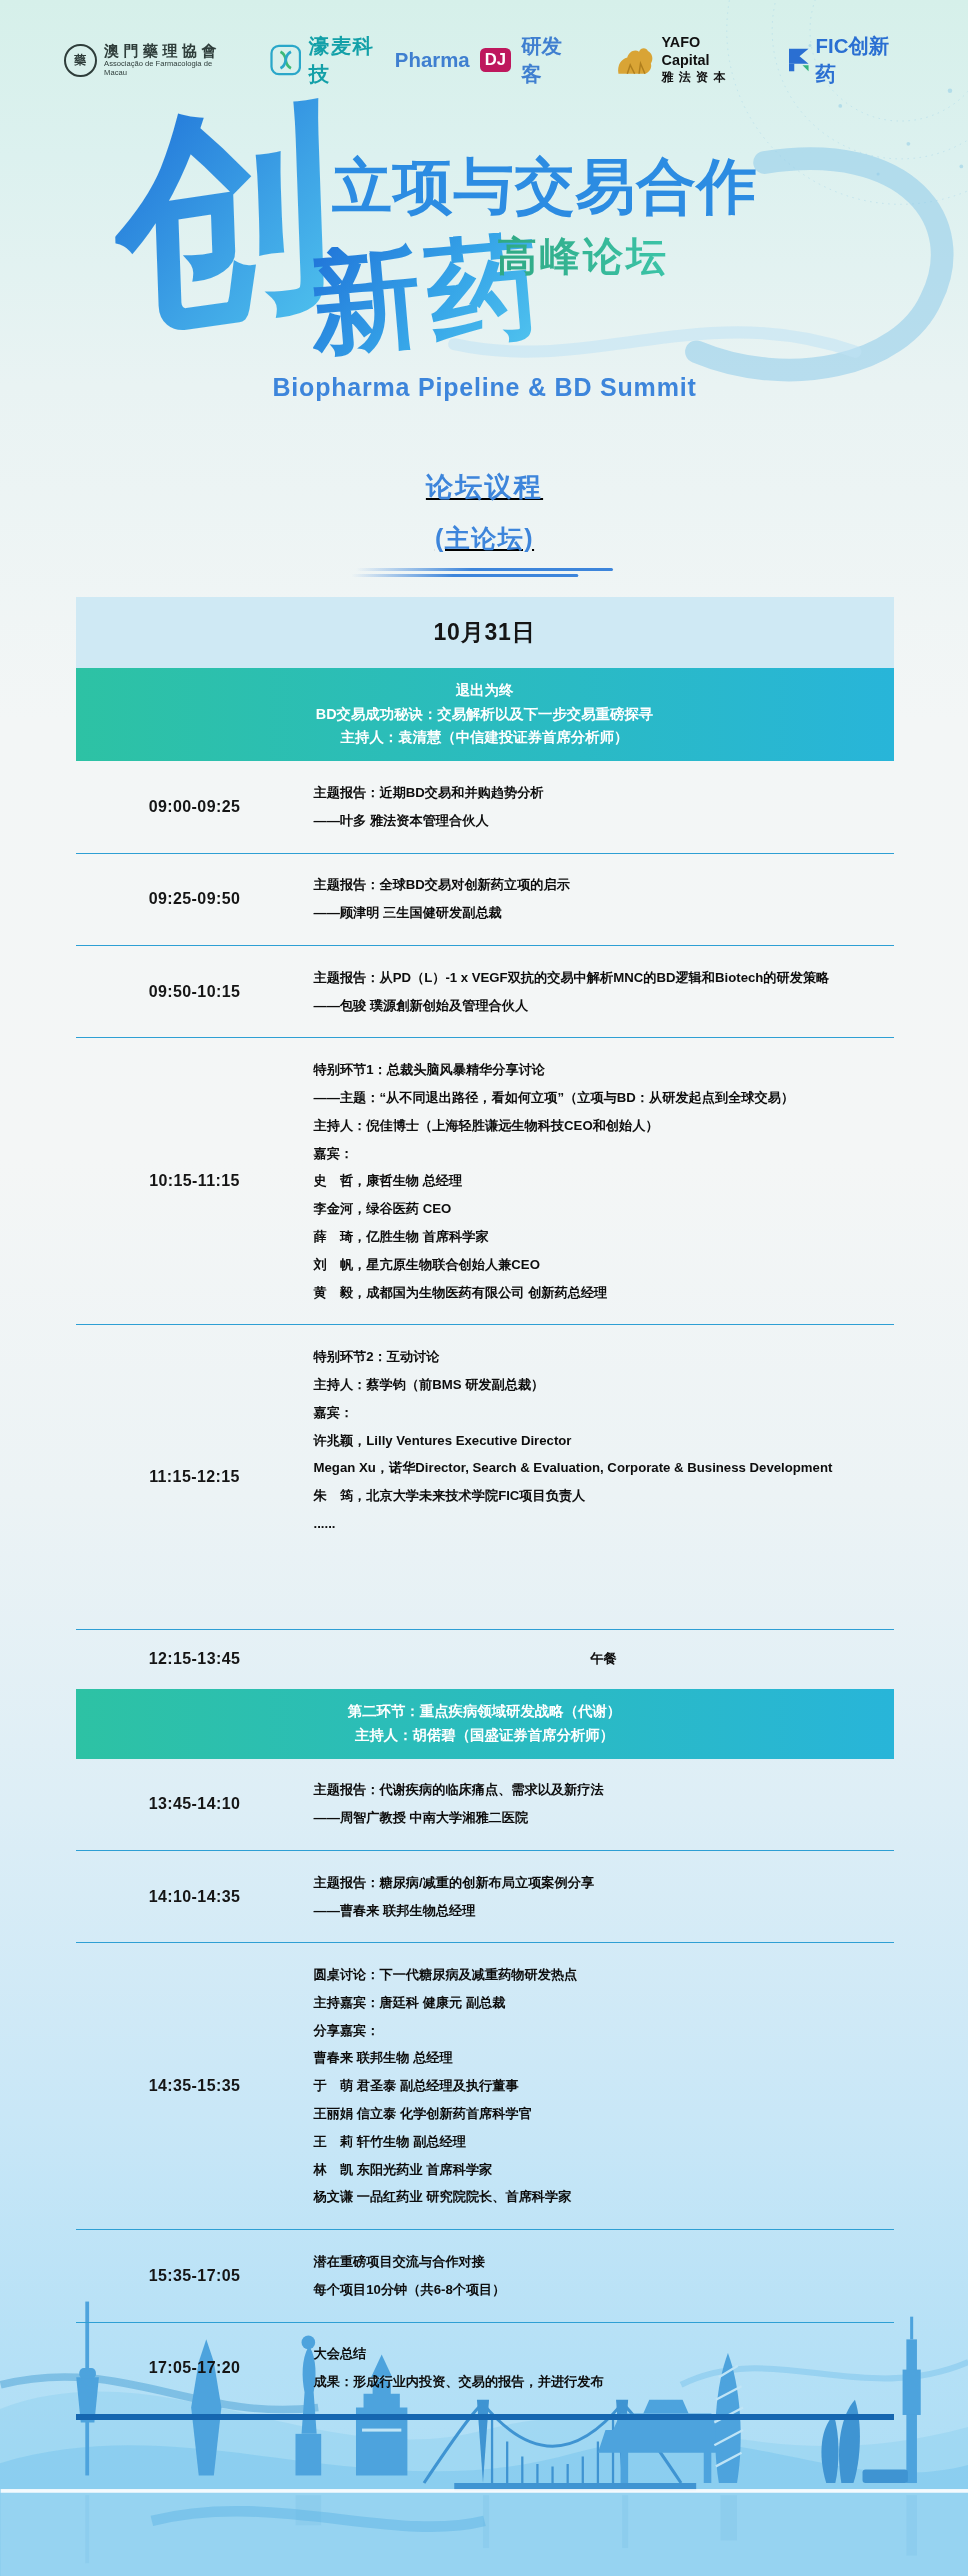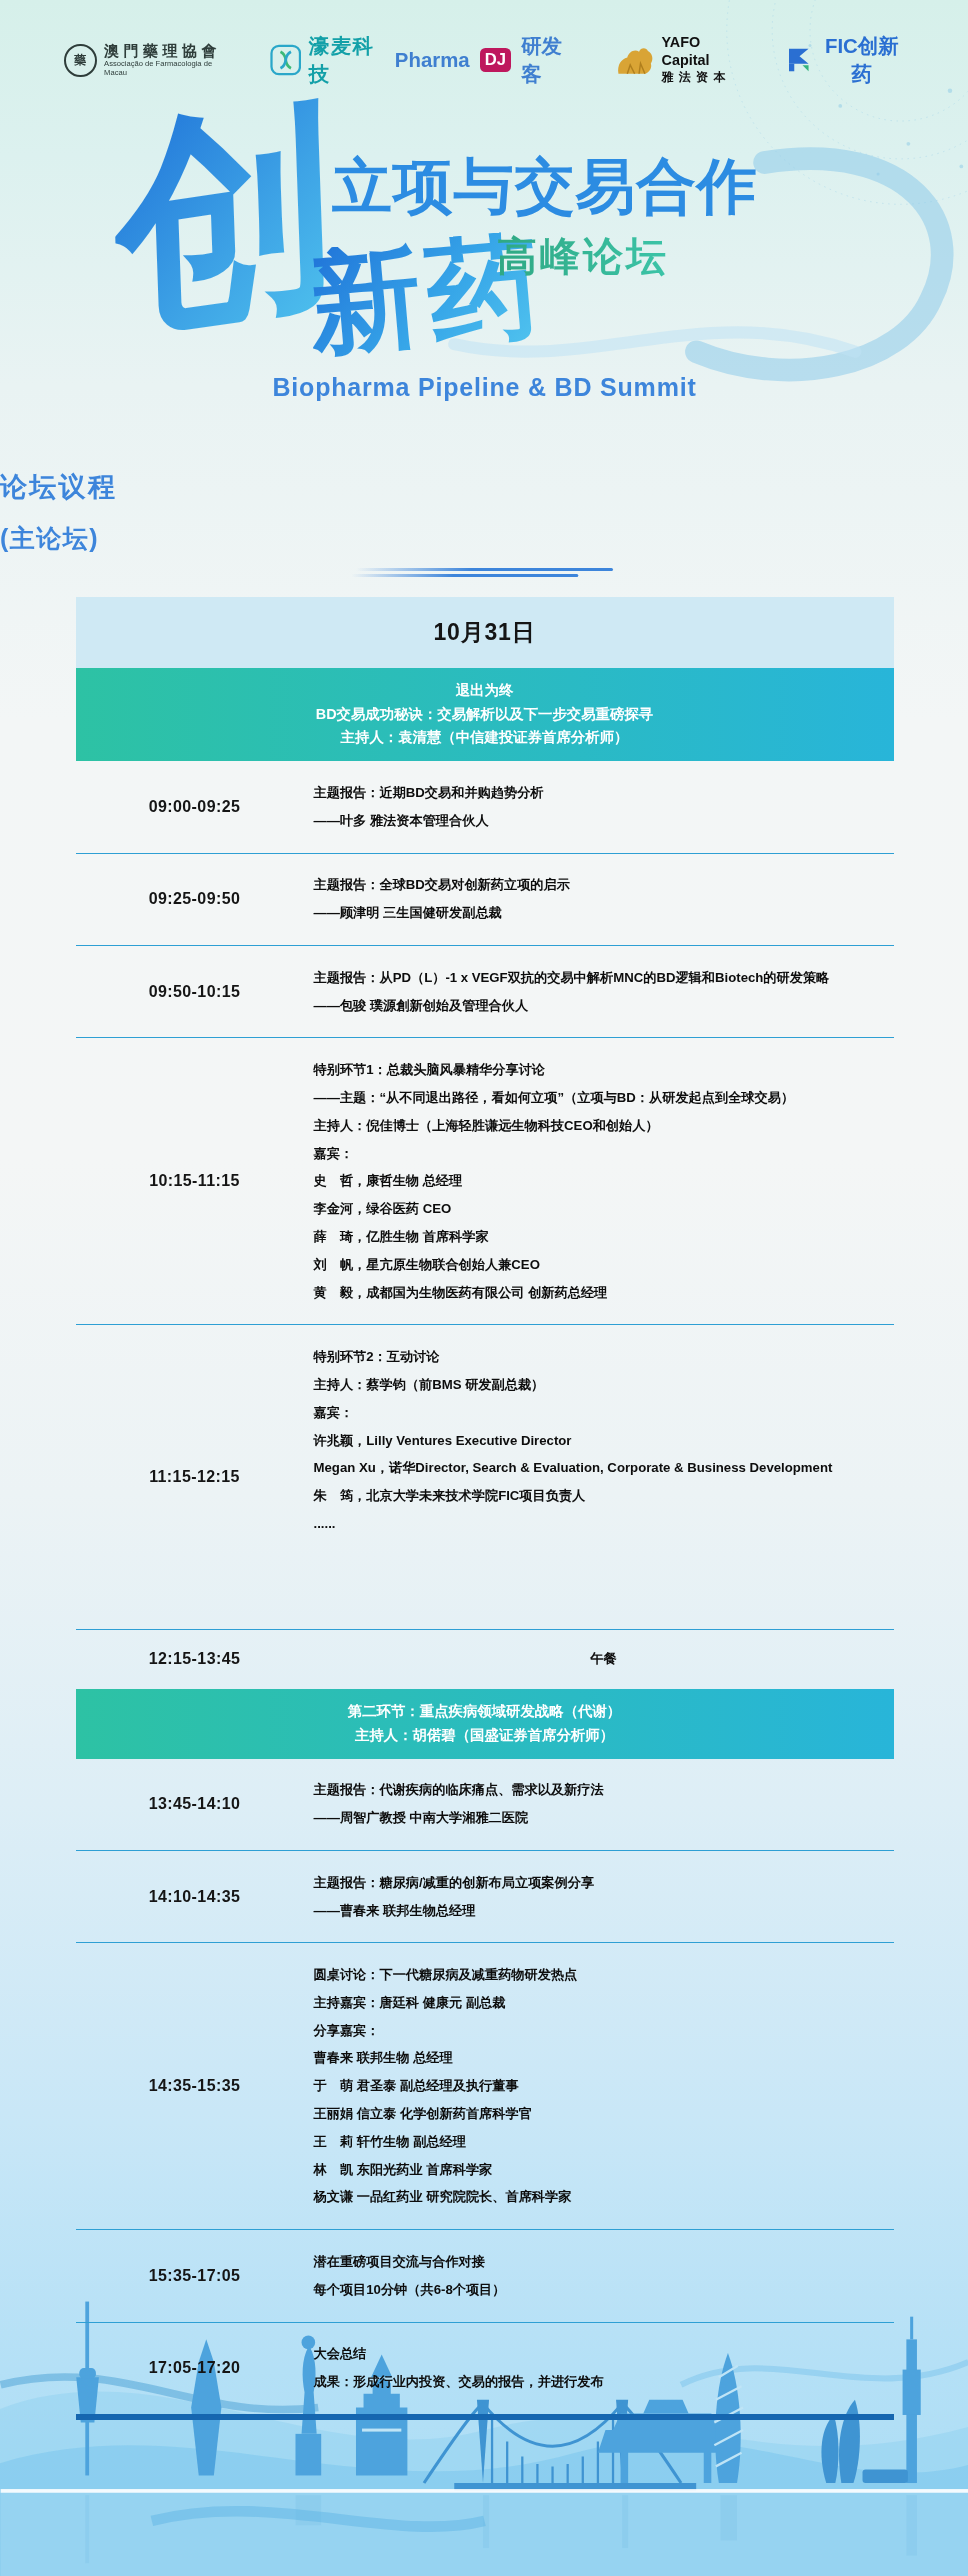--- a/index.html
+++ b/index.html
@@ -28,41 +28,41 @@
   .macau-text .s{font-size:7.6px;color:#2e3d3a;}
   .haomai-icon{width:32px;height:32px;}
   .haomai-text{font-size:20.4px;font-weight:bold;color:#13a0a8;letter-spacing:1.5px;}
   .pdj-text{font-size:20.4px;font-weight:bold;color:#3f7fd0;}
   .pdj-badge{display:inline-block;background:#be185d;color:#fff;border-radius:5.3px;
     padding:2.3px 4.5px;font-size:16.7px;font-weight:bold;margin:0 3px;}
   .yafo{display:flex;align-items:center;gap:6px;}
   .yafo-text .t{font-size:14.4px;font-weight:bold;color:#111;line-height:1.2;}
   .yafo-text .s{font-size:12px;font-weight:bold;color:#111;letter-spacing:5.3px;}
   .fic{display:flex;align-items:center;gap:4.5px;}
-  .fic-text{font-size:20.4px;font-weight:bold;color:#2a6fd2;text-align:center;}
+  .fic-text{font-size:20.4px;font-weight:bold;color:#2a6fd2;}
   
   .hero{position:relative;z-index:2;height:273px;margin-top:44px;}
   .brush-swoosh{position:absolute;left:0;top:-15px;}
   .hero .ch-chuang{position:absolute;left:114px;top:-29px;font-size:227px;font-weight:bold;
     transform:rotate(-8deg) skewX(-6deg);
     background:linear-gradient(135deg,#1f72d8,#3ea4e6 60%,#4fc3ee);
     -webkit-background-clip:text;background-clip:text;color:transparent;line-height:1;}
   .hero .ch-xinyao{position:absolute;left:309px;top:107px;font-size:112px;font-weight:bold;
     transform:rotate(-5deg);letter-spacing:6px;
     background:linear-gradient(135deg,#1f72d8,#36a5e8 55%,#52c5ef);
     -webkit-background-clip:text;background-clip:text;color:transparent;line-height:1;}
   .hero .line1{position:absolute;left:332px;top:15px;font-size:60px;font-weight:bold;
     color:#2c8ce2;letter-spacing:0.8px;}
   .hero .line2{position:absolute;left:497px;top:97px;font-size:40px;font-weight:bold;
     letter-spacing:3px;background:linear-gradient(90deg,#2fa883,#3cc4a8);
     -webkit-background-clip:text;background-clip:text;color:transparent;}
   .hero .subtitle{position:absolute;left:0;right:0;top:241px;text-align:center;
     font-size:25px;font-weight:bold;color:#3d85db;letter-spacing:0.8px;}
   
-  .agenda-head{position:relative;z-index:2;margin-top:64px;}
+  .agenda-head{position:relative;z-index:2;text-align:center;margin-top:64px;text-decoration:underline;}
   .agenda-head .h1{font-size:27px;font-weight:bold;color:#3d85db;letter-spacing:2.3px;}
   .agenda-head .h2{font-size:25px;font-weight:bold;color:#3d85db;margin-top:16.7px;letter-spacing:1.5px;}
   .uline{width:235px;height:3px;margin:3px auto 0;border-radius:1.5px;
     background:linear-gradient(90deg,rgba(61,133,219,0) 0%,#3d85db 45%,#3d85db 100%);}
   .uline.first{margin-top:13.6px;width:257px;}
   .uline.second{width:227px;transform:translateX(-19.7px);}
   
   .table{position:relative;z-index:2;width:818px;margin:19.7px auto 0;}
   .date-head{background:var(--date-bg);text-align:center;font-size:23px;font-weight:bold;
     color:var(--ink);padding:20px 0;letter-spacing:0.8px;}

